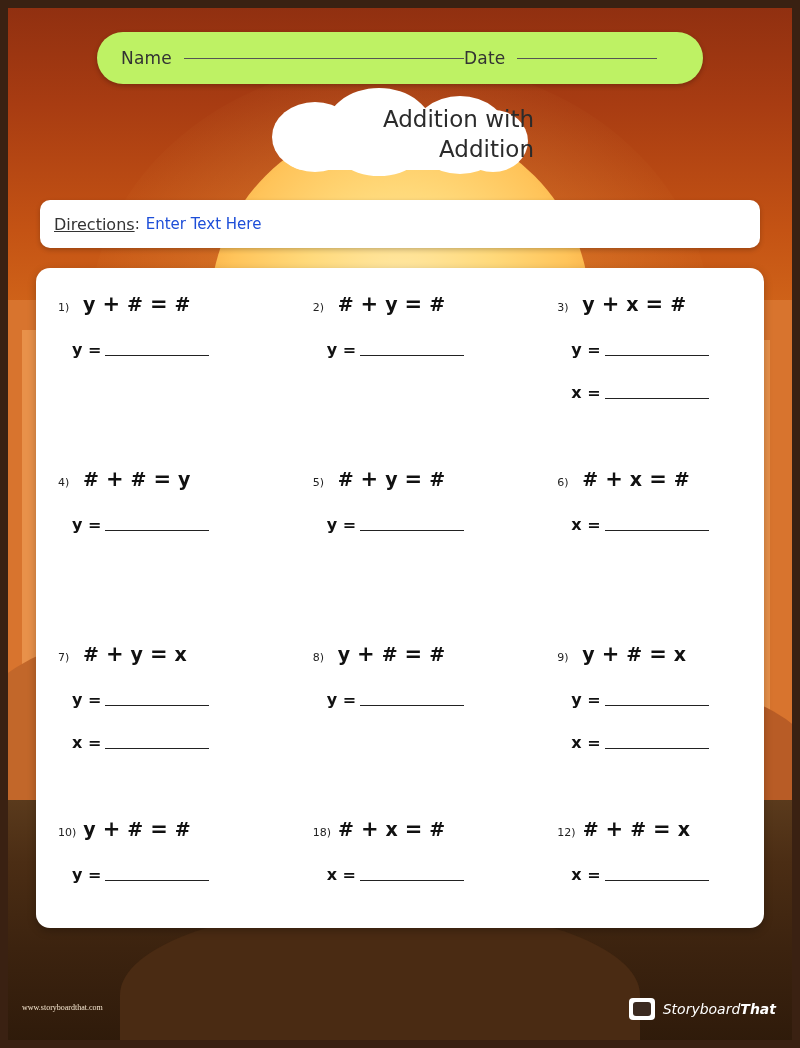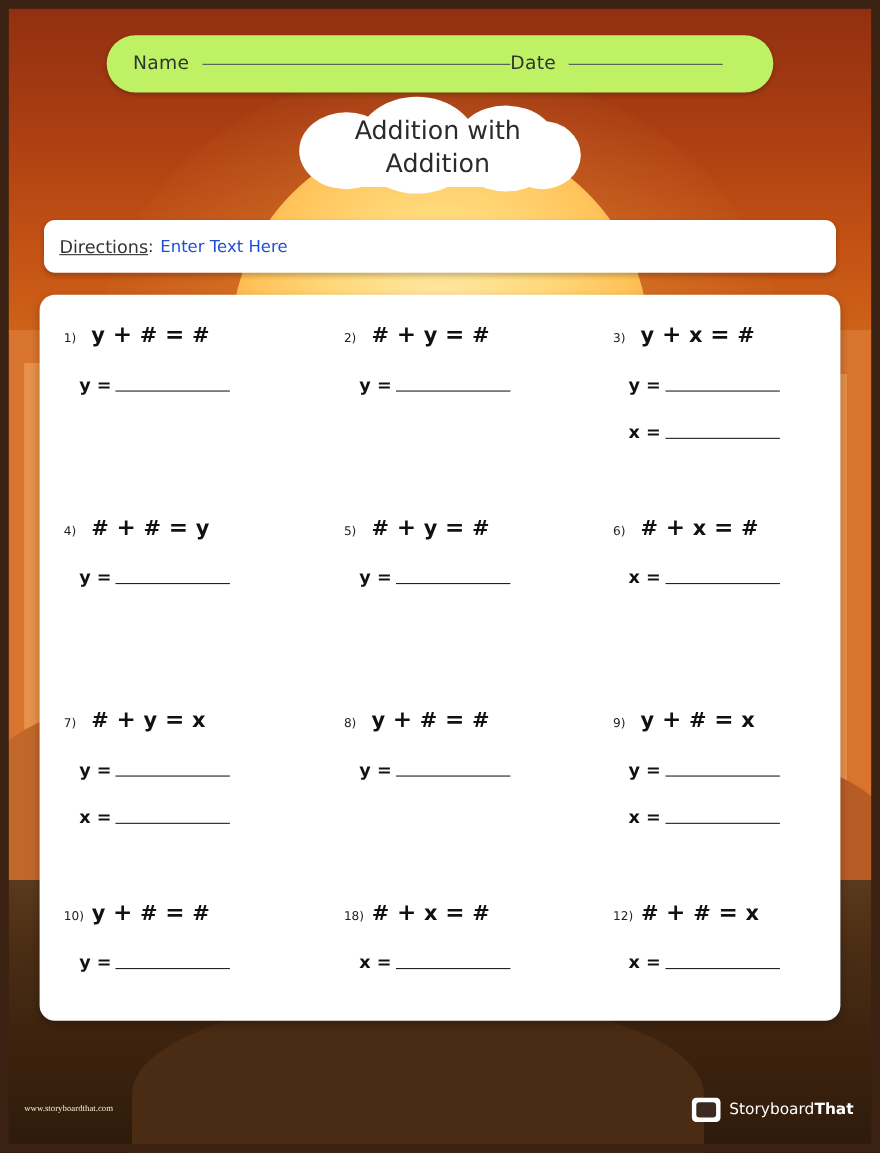--- a/index.html
+++ b/index.html
@@ -142,21 +142,21 @@
     position: absolute;
     left: 20px; top: 22px;
     width: 232px; height: 60px;
     background: #fff;
     border-radius: 22px;
   }
   .title-text {
     position: absolute;
     left: 0; top: 16px;
     width: 272px;
-    text-align: center;
+    text-align: right;
     font-family: "DejaVu Sans", sans-serif;
     font-size: 23px;
     line-height: 30px;
     color: #2b2b2b;
   }
 
   
   .directions {
     position: absolute;
     left: 40px;
@@ -256,20 +256,21 @@
     color: #f5e6d0;
     font-family: Liberation Serif, serif;
   }
   .brand {
     position: absolute;
     right: 24px;
     bottom: 28px;
     display: flex;
     align-items: center;
     gap: 8px;
+    font-style: italic;
   }
   .brand-mark {
     width: 26px;
     height: 22px;
     background: #fff;
     border-radius: 4px;
     position: relative;
   }
   .brand-mark::after {
     content: "";

